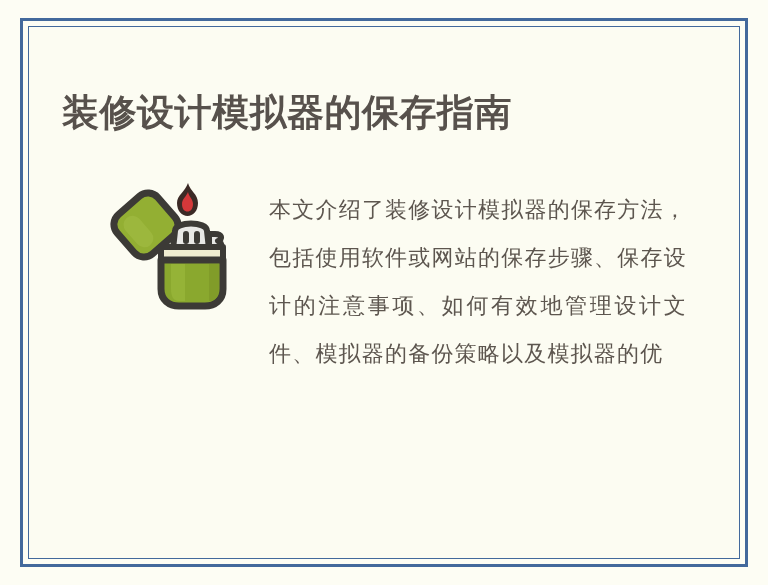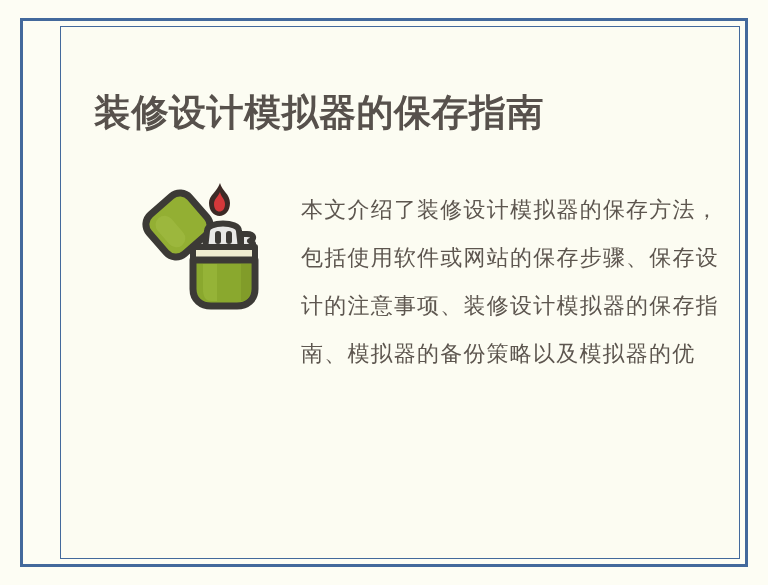--- a/index.html
+++ b/index.html
@@ -28,21 +28,20 @@
 
   .card-inner {
     position: absolute;
     left: 5px;
     top: 5px;
     right: 5px;
     bottom: 5px;
     box-sizing: border-box;
     border: 1px solid #43699c;
     background: #fcfcf2;
-    margin-left: 32px;
   }
 
   .page-title {
     position: absolute;
     left: 33px;
     top: 38px;
     font-family: "Liberation Sans", "DejaVu Sans", sans-serif;
     font-size: 37px;
     line-height: 46px;
     letter-spacing: 0.5px;
@@ -110,17 +109,17 @@
           </g>
 
           <rect x="62" y="70" width="62" height="15" fill="#efecd0" stroke="#3c3a36" stroke-width="6" stroke-linejoin="round"></rect>
 
           <path d="M62 83 L 124 83 L 124 112 C 124 123, 116 129, 106 129 L 80 129 C 70 129, 62 123, 62 112 Z" fill="#8aa82e" stroke="#3c3a36" stroke-width="7" stroke-linejoin="round"></path>
           <path d="M72 87 L 86 87 L 86 124 L 80 124 C 74 124, 72 119, 72 112 Z" fill="#9cba3d" opacity="0.6"></path>
           <path d="M110 87 L 120 87 L 120 112 C 120 119, 117 123, 112 124 L 110 124 Z" fill="#7b9526" opacity="0.6"></path>
         </svg>
       </div>
 
-      <p class="summary-text">本文介绍了装修设计模拟器的保存方法，包括使用软件或网站的保存步骤、保存设计的注意事项、装修设计模拟器的保存指南、模拟器的备份策略以及模拟器的优</p>
+      <p class="summary-text">本文介绍了装修设计模拟器的保存方法，包括使用软件或网站的保存步骤、保存设计的注意事项、如何有效地管理设计文件、模拟器的备份策略以及模拟器的优</p>
 
     </div>
   </div>
 </div>
 
 </body></html>

